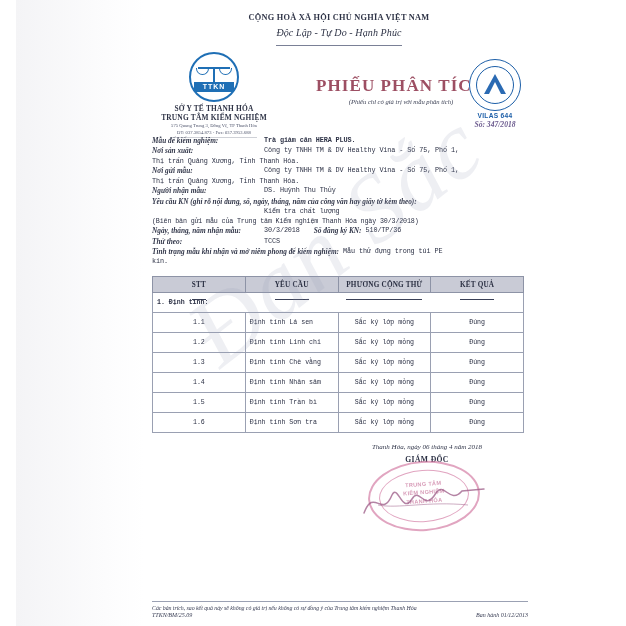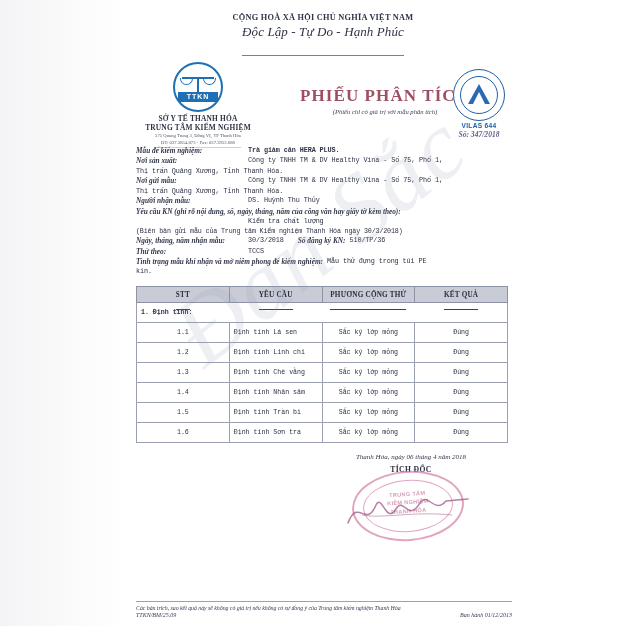--- a/index.html
+++ b/index.html
@@ -8,20 +8,21 @@
     background: #ffffff;
   }
   #page {
     position: relative;
     width: 512px;
     height: 626px;
     background: #14532d;
     overflow: hidden;
     font-family: "Liberation Serif", serif;
     color: #3a3f52;
+    margin-left: 16px;
   }
   
   #page::before {
     content: "";
     position: absolute;
     left: 0; top: 0; bottom: 0;
     width: 128px;
     background: linear-gradient(to right, #f4f4f6 0%, #fcfcfd 70%, #ffffff 100%);
     pointer-events: none;
   }
@@ -46,26 +47,26 @@
     text-align: center;
     padding-top: 13px;
     color: #2f3447;
   }
   .nat-title {
     font-size: 8.3px;
     font-weight: bold;
     letter-spacing: 0.25px;
   }
   .nat-sub {
-    font-size: 13px;
+    font-size: 10px;
     font-style: italic;
     margin-top: 2px;
     display: inline-block;
     border-bottom: 1px solid #7a8096;
-    padding-bottom: 15px;
+    padding-bottom: 7px;
     letter-spacing: 0.1px;
   }
 
   
   .band {
     position: relative;
     height: 88px;
   }
   .org-block {
     position: absolute;
@@ -599,21 +600,21 @@
             <td class="c-stt">1.6</td>
             <td class="c-req">Định tính Sơn tra</td>
             <td class="c-met">Sắc ký lớp mỏng</td>
             <td class="c-res">Đúng</td>
           </tr>
         </tbody>
     </table>
 
     <div class="sig-area">
       <div class="sig-place">Thanh Hóa, ngày 06 tháng 4 năm 2018</div>
-      <div class="sig-role">TÍCH ĐỐC</div>
+      <div class="sig-role">GIÁM ĐỐC</div>
 
       <div class="stamp">
         <div class="stamp-in"></div>
         <div class="stamp-txt">
           <div>TRUNG TÂM</div>
           <div>KIỂM NGHIỆM</div>
           <div>THANH HÓA</div>
         </div>
       </div>
 

